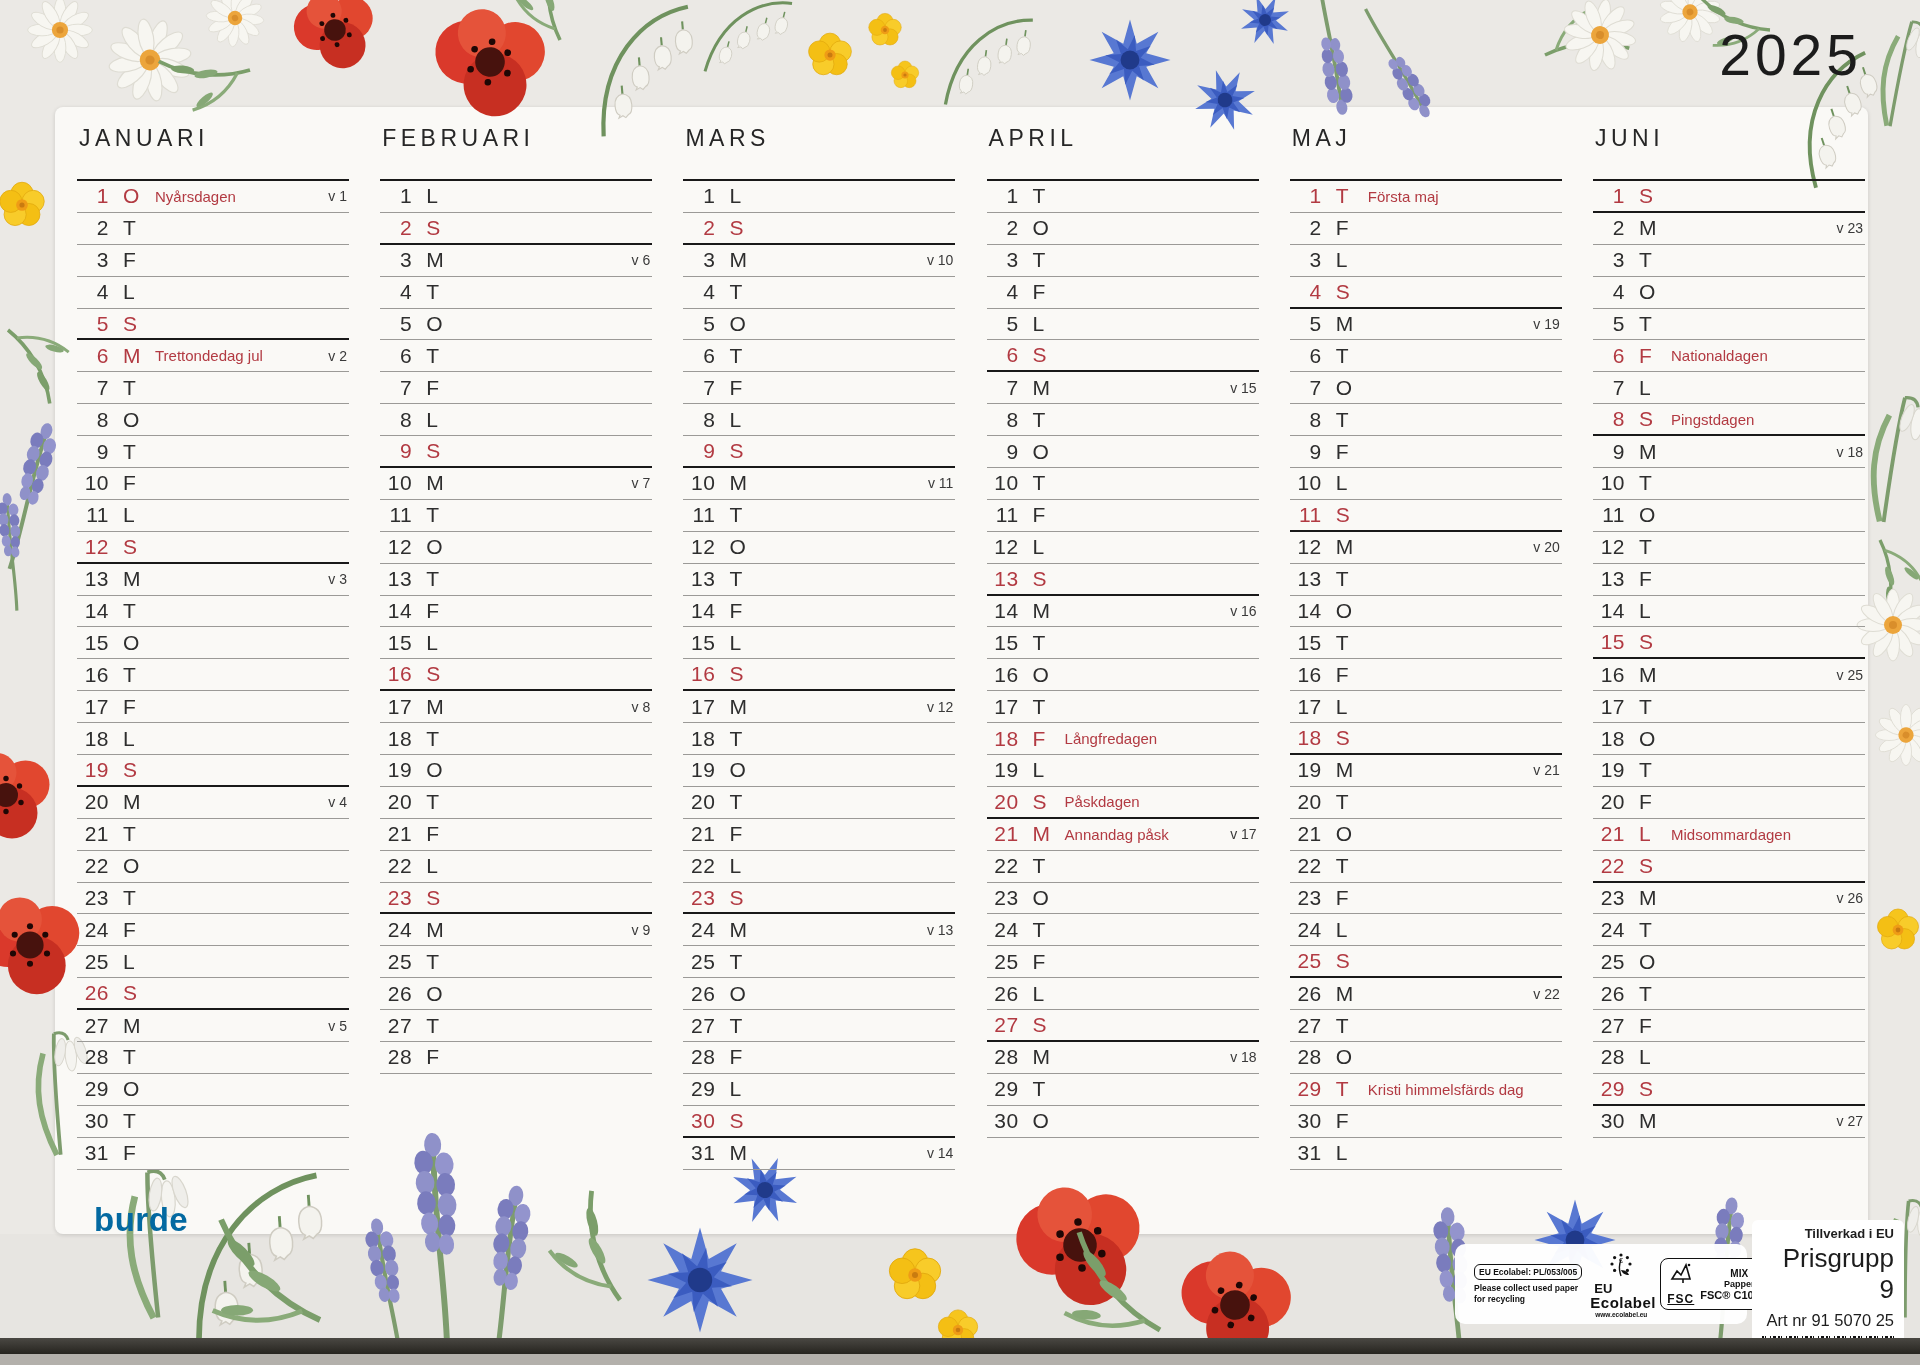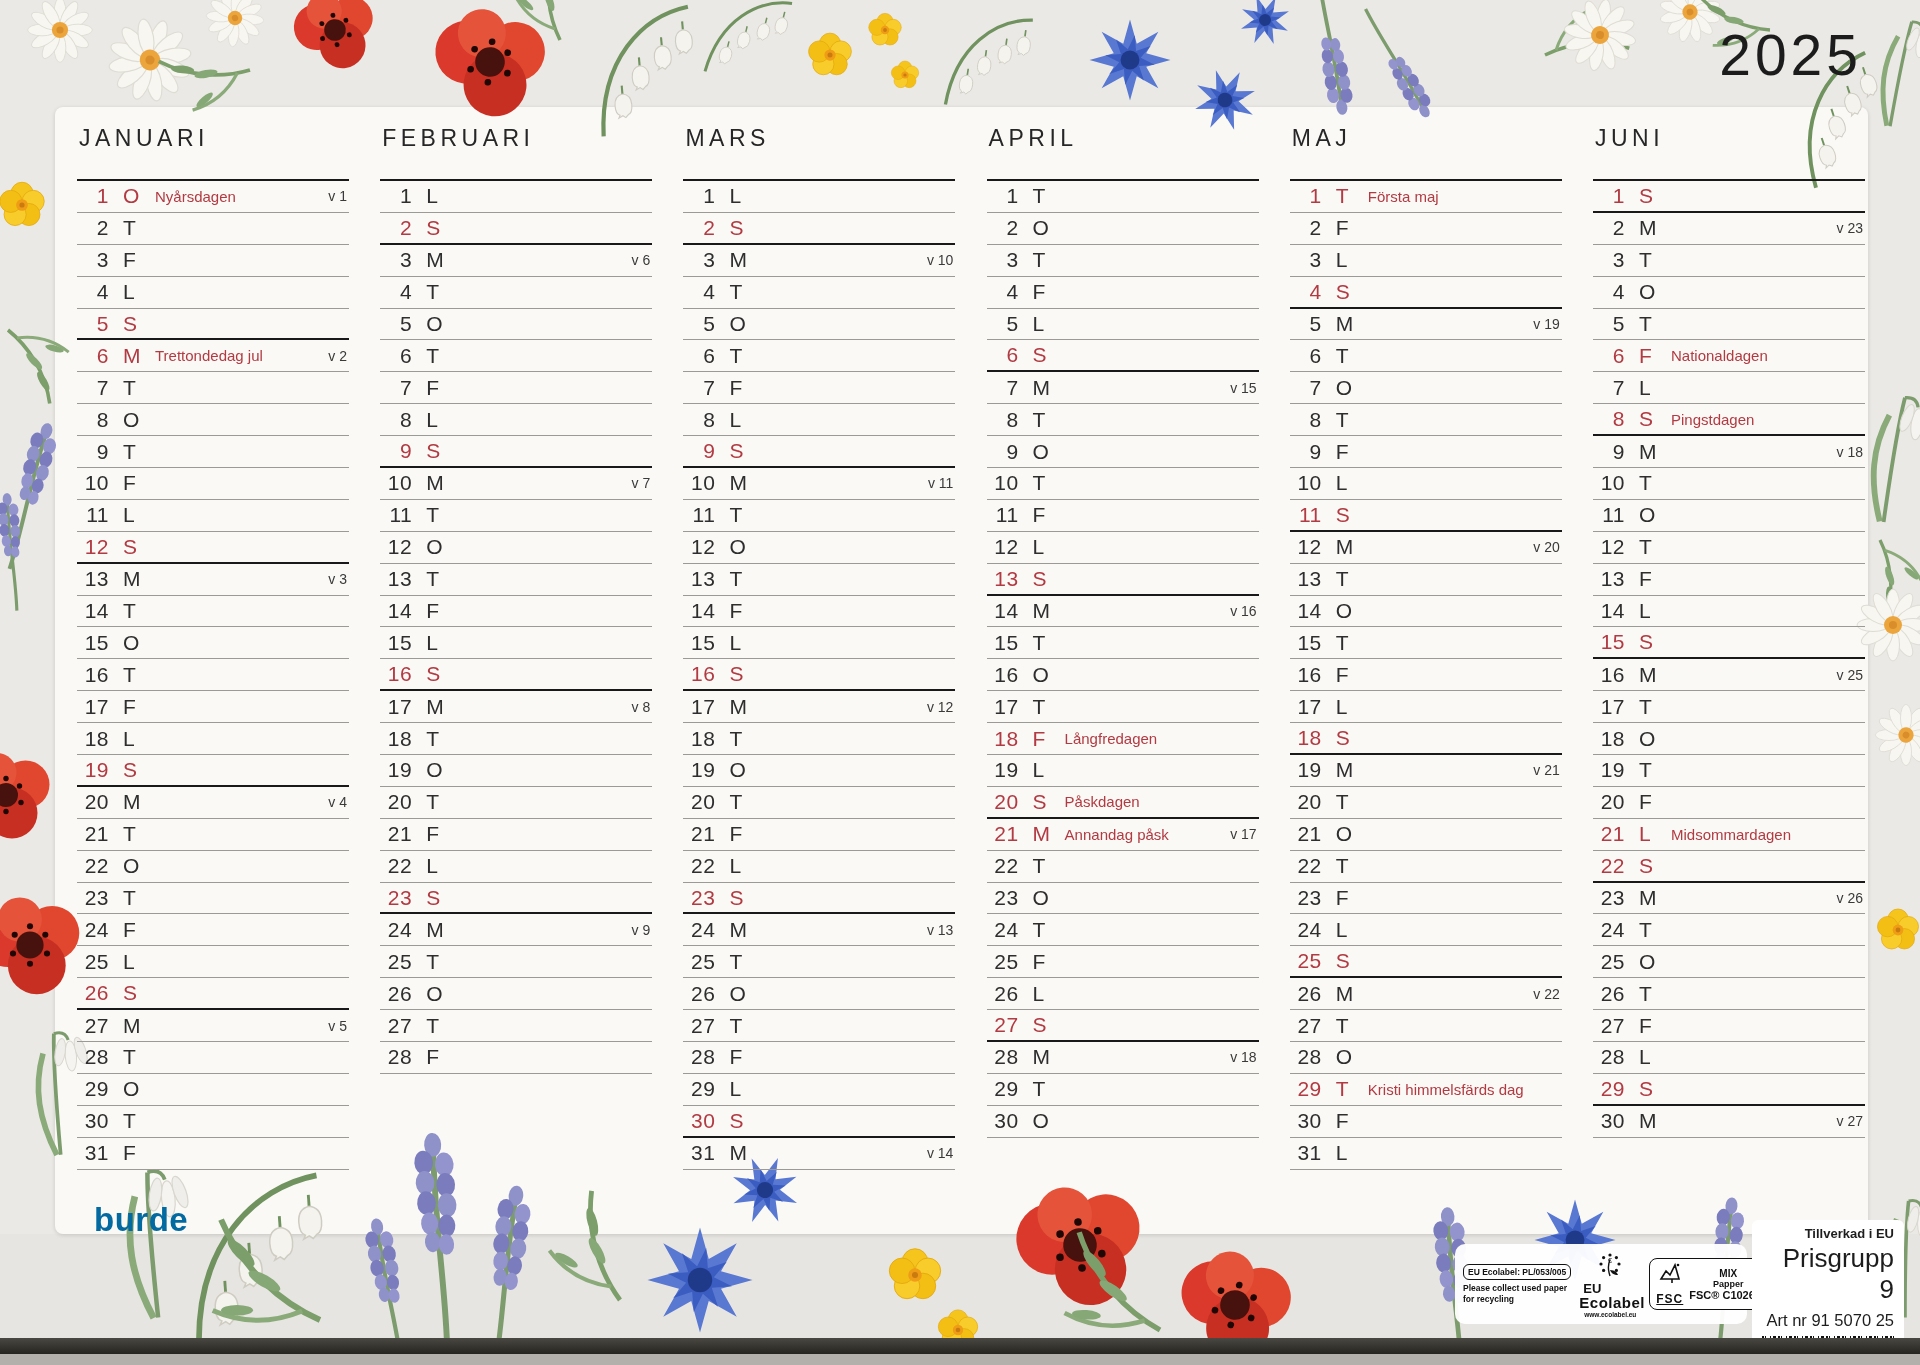--- a/index.html
+++ b/index.html
@@ -73,21 +73,21 @@
   }
   .barcode-digits{
     font-family:"Liberation Mono", monospace;font-size:13.5px;color:#111;
     letter-spacing:1.5px;text-align:center;margin-top:1px;white-space:nowrap;
   }
 
   
   .eco-panel{
     position:absolute;left:1455px;top:1244px;width:292px;height:80px;z-index:4;
     background:rgba(255,255,255,.96);border-radius:10px;
-    display:flex;align-items:center;padding:0 8px;box-sizing:border-box;gap:8px;
+    display:flex;align-items:center;padding:0 19px;box-sizing:border-box;gap:8px;
   }
   .eco-left{width:118px;}
   .eco-idbox{
     border:1.6px solid #111;border-radius:6px;padding:2px 4px;
     font-size:8.5px;font-weight:700;color:#111;white-space:nowrap;text-align:center;
   }
   .eco-note{font-size:8.5px;font-weight:700;color:#111;line-height:1.25;margin-top:3px;}
   .eco-flower-box{width:62px;text-align:center;color:#111;}
   .eco-flower-box .eu{font-size:13px;font-weight:700;text-align:left;margin-left:4px;}
   .eco-flower-box .name{font-size:15px;font-weight:700;letter-spacing:.5px;margin-top:-2px;}

